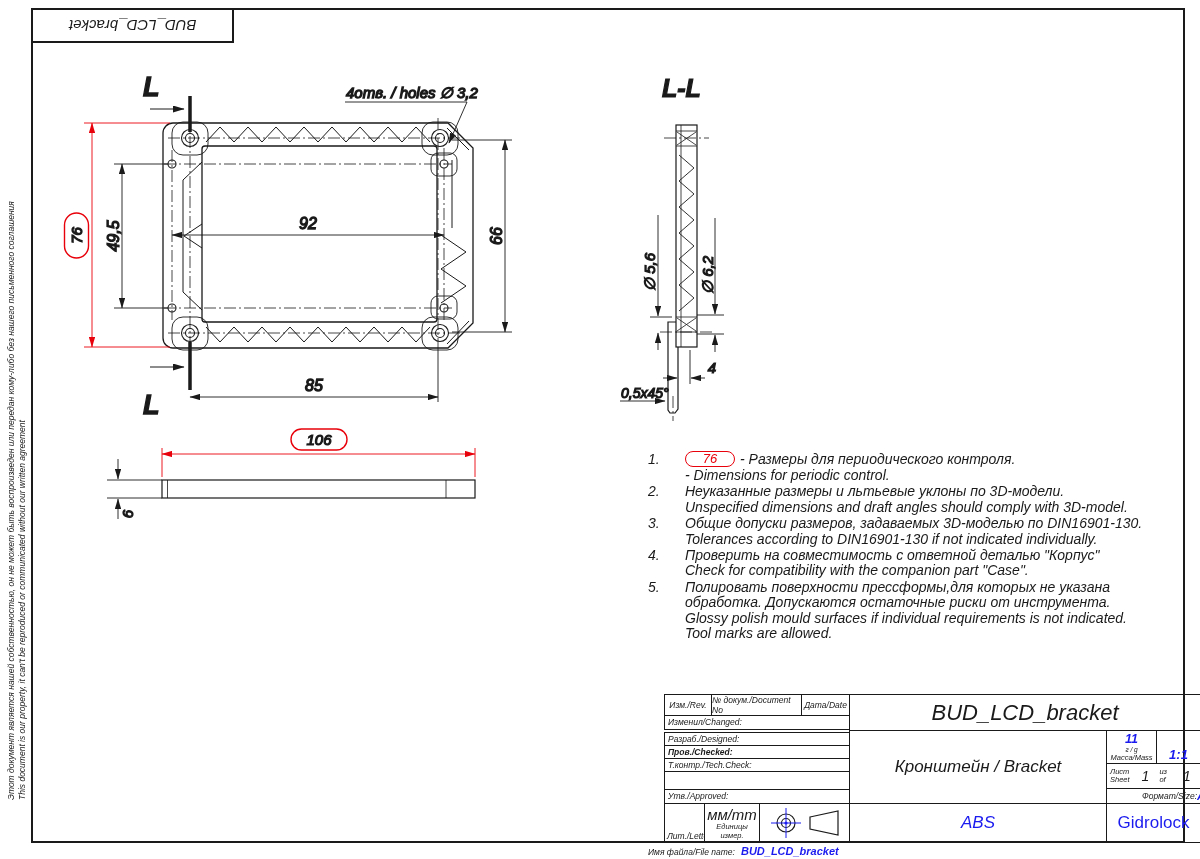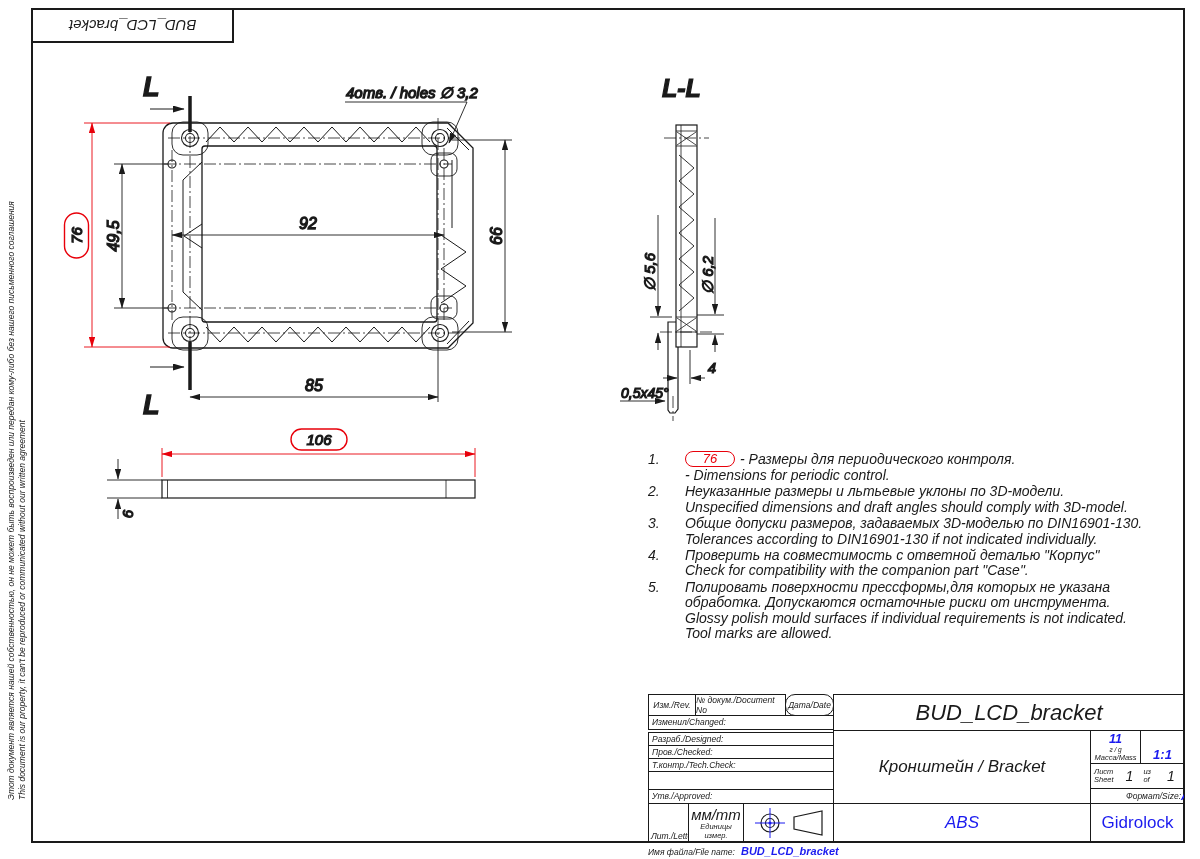--- a/index.html
+++ b/index.html
@@ -23,21 +23,21 @@
   svg text{font-family:"Liberation Sans", sans-serif;font-style:italic;fill:var(--line);}
   
   #notes{position:absolute;left:648px;top:452px;width:545px;
          font-size:14px;font-style:italic;line-height:15.4px;}
   .note{display:flex;margin-bottom:1px;}
   .note .num{width:37px;flex:none;}
   .oval{display:inline-block;min-width:40px;text-align:center;border:1.4px solid var(--red);
         border-radius:10px;color:var(--red);font-size:13px;line-height:14px;padding:0 4px;
         margin-right:5px;position:relative;top:-1px;}
   
-  #tb{position:absolute;left:648px;top:694px;width:537px;height:149px;}
+  #tb{position:absolute;left:664px;top:694px;width:537px;height:149px;}
   .tb-cell{position:absolute;border:1px solid var(--line);box-sizing:border-box;
            font-size:8.5px;font-style:italic;overflow:hidden;}
   .lbl-pad{padding:1px 0 0 3px;}
   .ctr{display:flex;align-items:center;justify-content:center;}
   .blue{color:var(--blue);}
   #file-line{position:absolute;left:648px;top:845px;font-size:8.5px;font-style:italic;}
   #file-line .fname{color:var(--blue);font-weight:bold;font-size:11px;font-style:italic;margin-left:6px;}
   .stack{display:flex;flex-direction:column;justify-content:flex-end;line-height:8px;}
 </style>
 </head>
@@ -270,25 +270,25 @@
         <div>Glossy polish mould surfaces if individual requirements is not indicated.</div>
         <div>Tool marks are allowed.</div>
       </div>
     </div>
   </div>
 
   <div id="tb">
 
     <div class="tb-cell lbl-pad" style="left:0;top:0;width:48px;height:22px;display:flex;align-items:center;justify-content:center;padding:0;">Изм./Rev.</div>
     <div class="tb-cell" style="left:47px;top:0;width:91px;height:22px;display:flex;align-items:center;justify-content:center;">№ докум./Document No</div>
-    <div class="tb-cell" style="left:137px;top:0;width:49px;height:22px;display:flex;align-items:center;justify-content:center;border-radius:10px;">Дата/Date</div>
+    <div class="tb-cell" style="left:137px;top:0;width:49px;height:22px;display:flex;align-items:center;justify-content:center;">Дата/Date</div>
 
     <div class="tb-cell lbl-pad" style="left:0;top:21px;width:186px;height:15px;">Изменил/Changed:</div>
     <div class="tb-cell lbl-pad" style="left:0;top:38px;width:186px;height:14px;">Разраб./Designed:</div>
-    <div class="tb-cell lbl-pad" style="left:0;top:51px;width:186px;height:14px;">Пров./Checked:</div>
+    <div class="tb-cell lbl-pad" style="left:0;top:51px;width:186px;height:14px;font-weight:bold;">Пров./Checked:</div>
     <div class="tb-cell lbl-pad" style="left:0;top:64px;width:186px;height:14px;">Т.контр./Tech.Check:</div>
     <div class="tb-cell" style="left:0;top:77px;width:186px;height:19px;"></div>
     <div class="tb-cell lbl-pad" style="left:0;top:95px;width:186px;height:15px;">Утв./Approved:</div>
 
     <div class="tb-cell" style="left:0;top:109px;width:41px;height:40px;">
       <div style="position:absolute;bottom:1px;left:2px;">Лит./Letter</div>
     </div>
     <div class="tb-cell" style="left:40px;top:109px;width:56px;height:40px;text-align:center;">
       <div style="font-size:15px;margin-top:2px;">мм/mm</div>
       <div style="font-size:7.5px;line-height:8.5px;">Единицы измер.</div>

